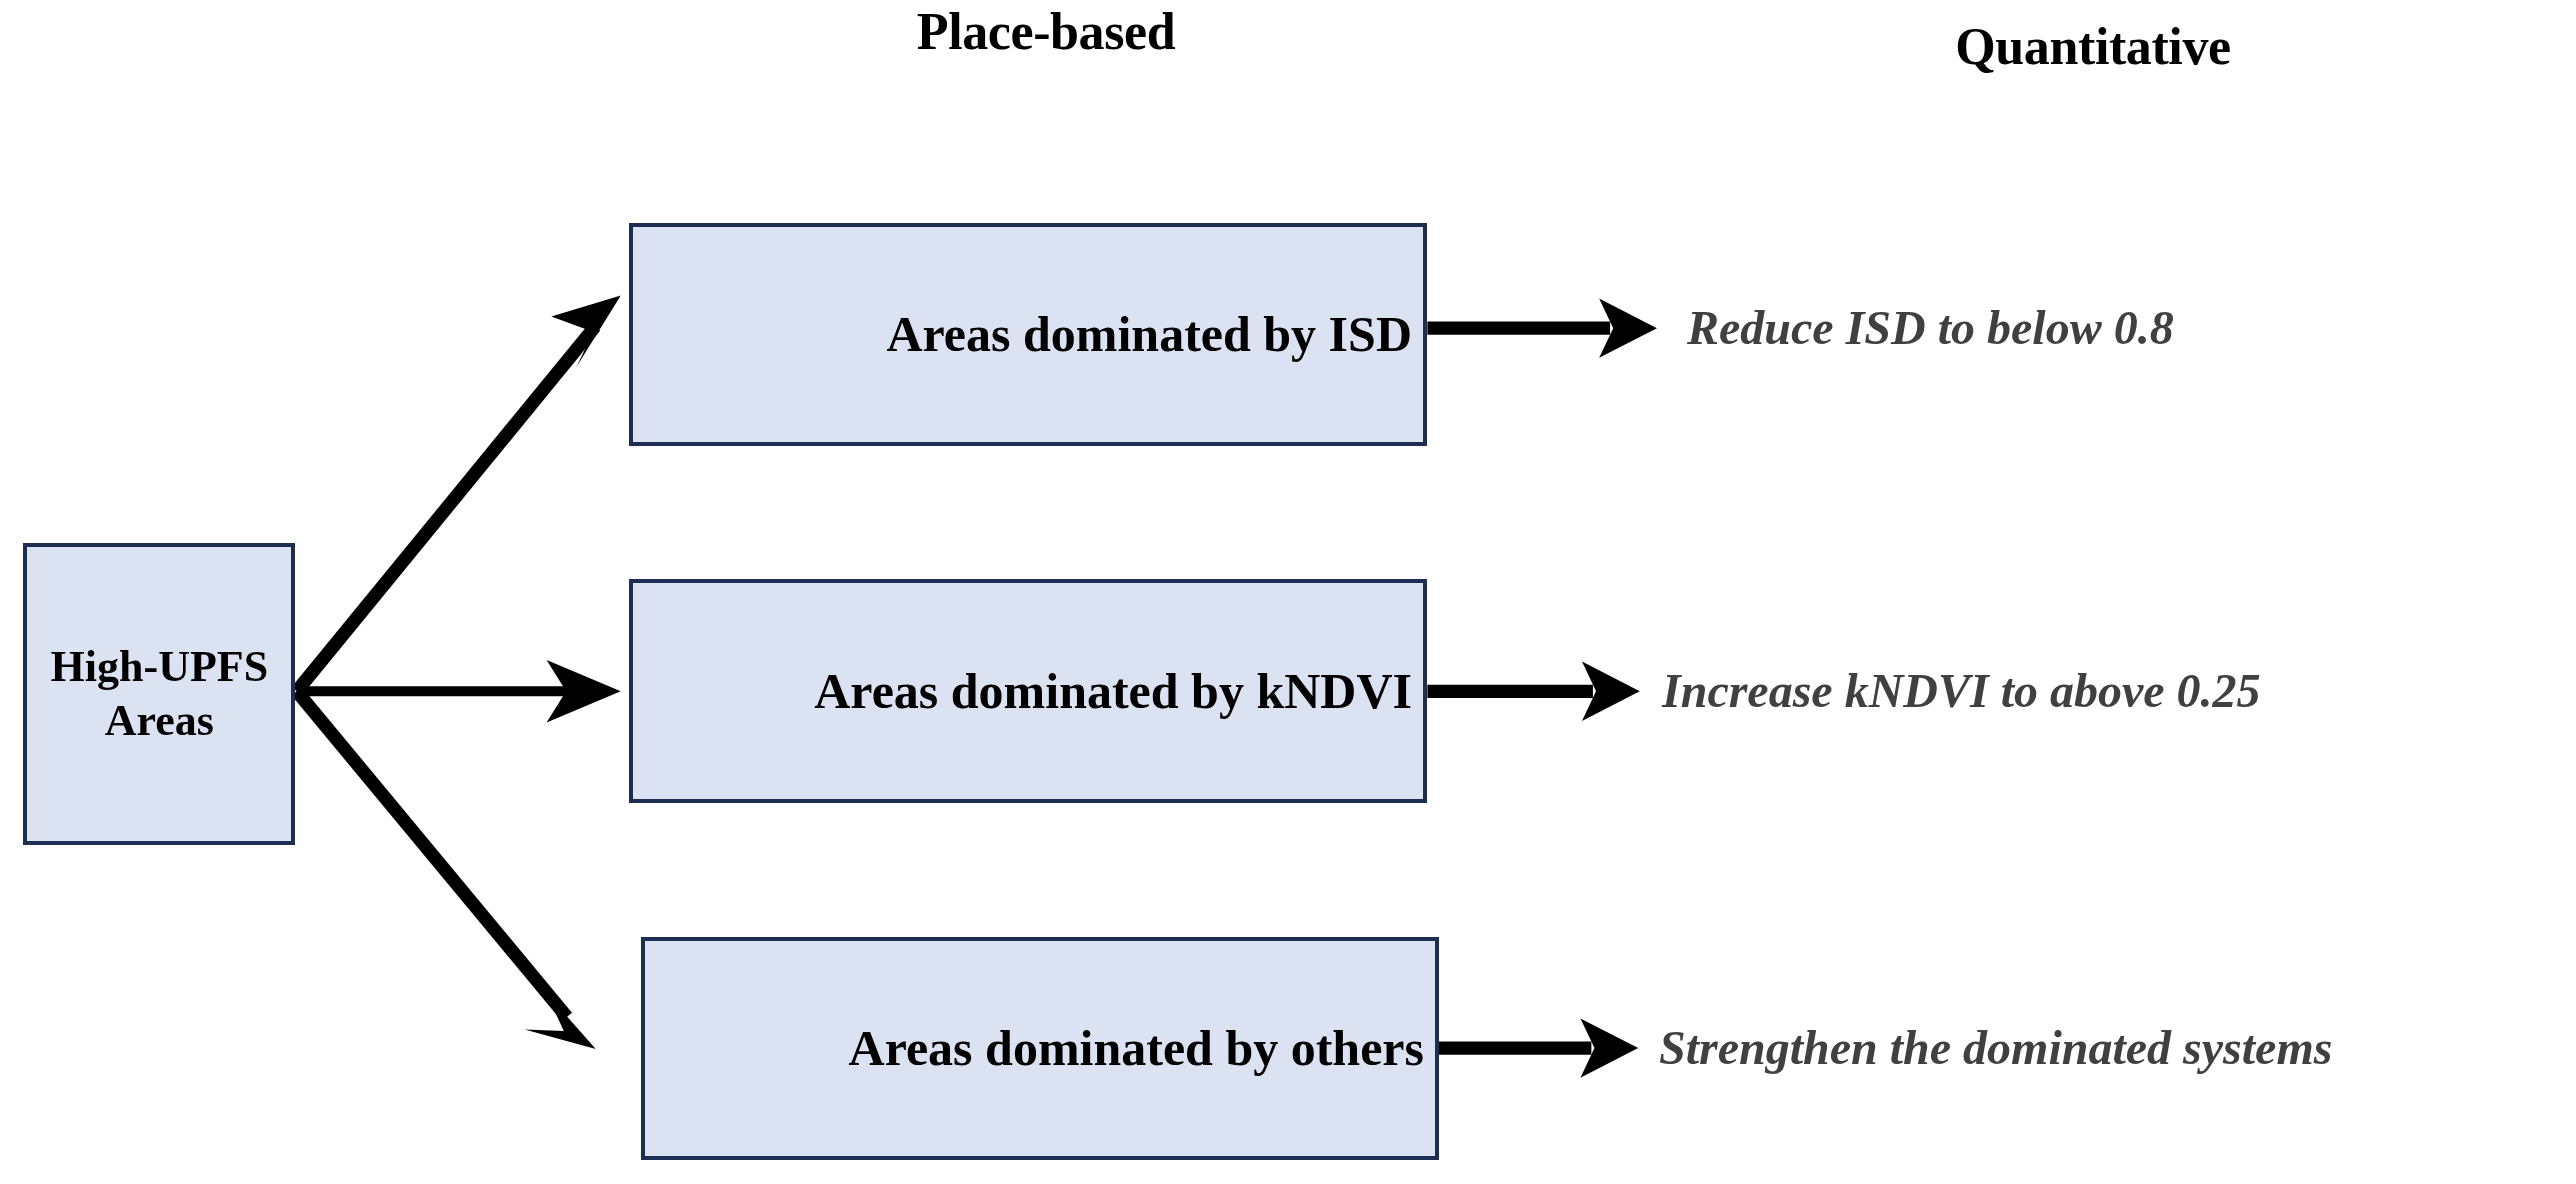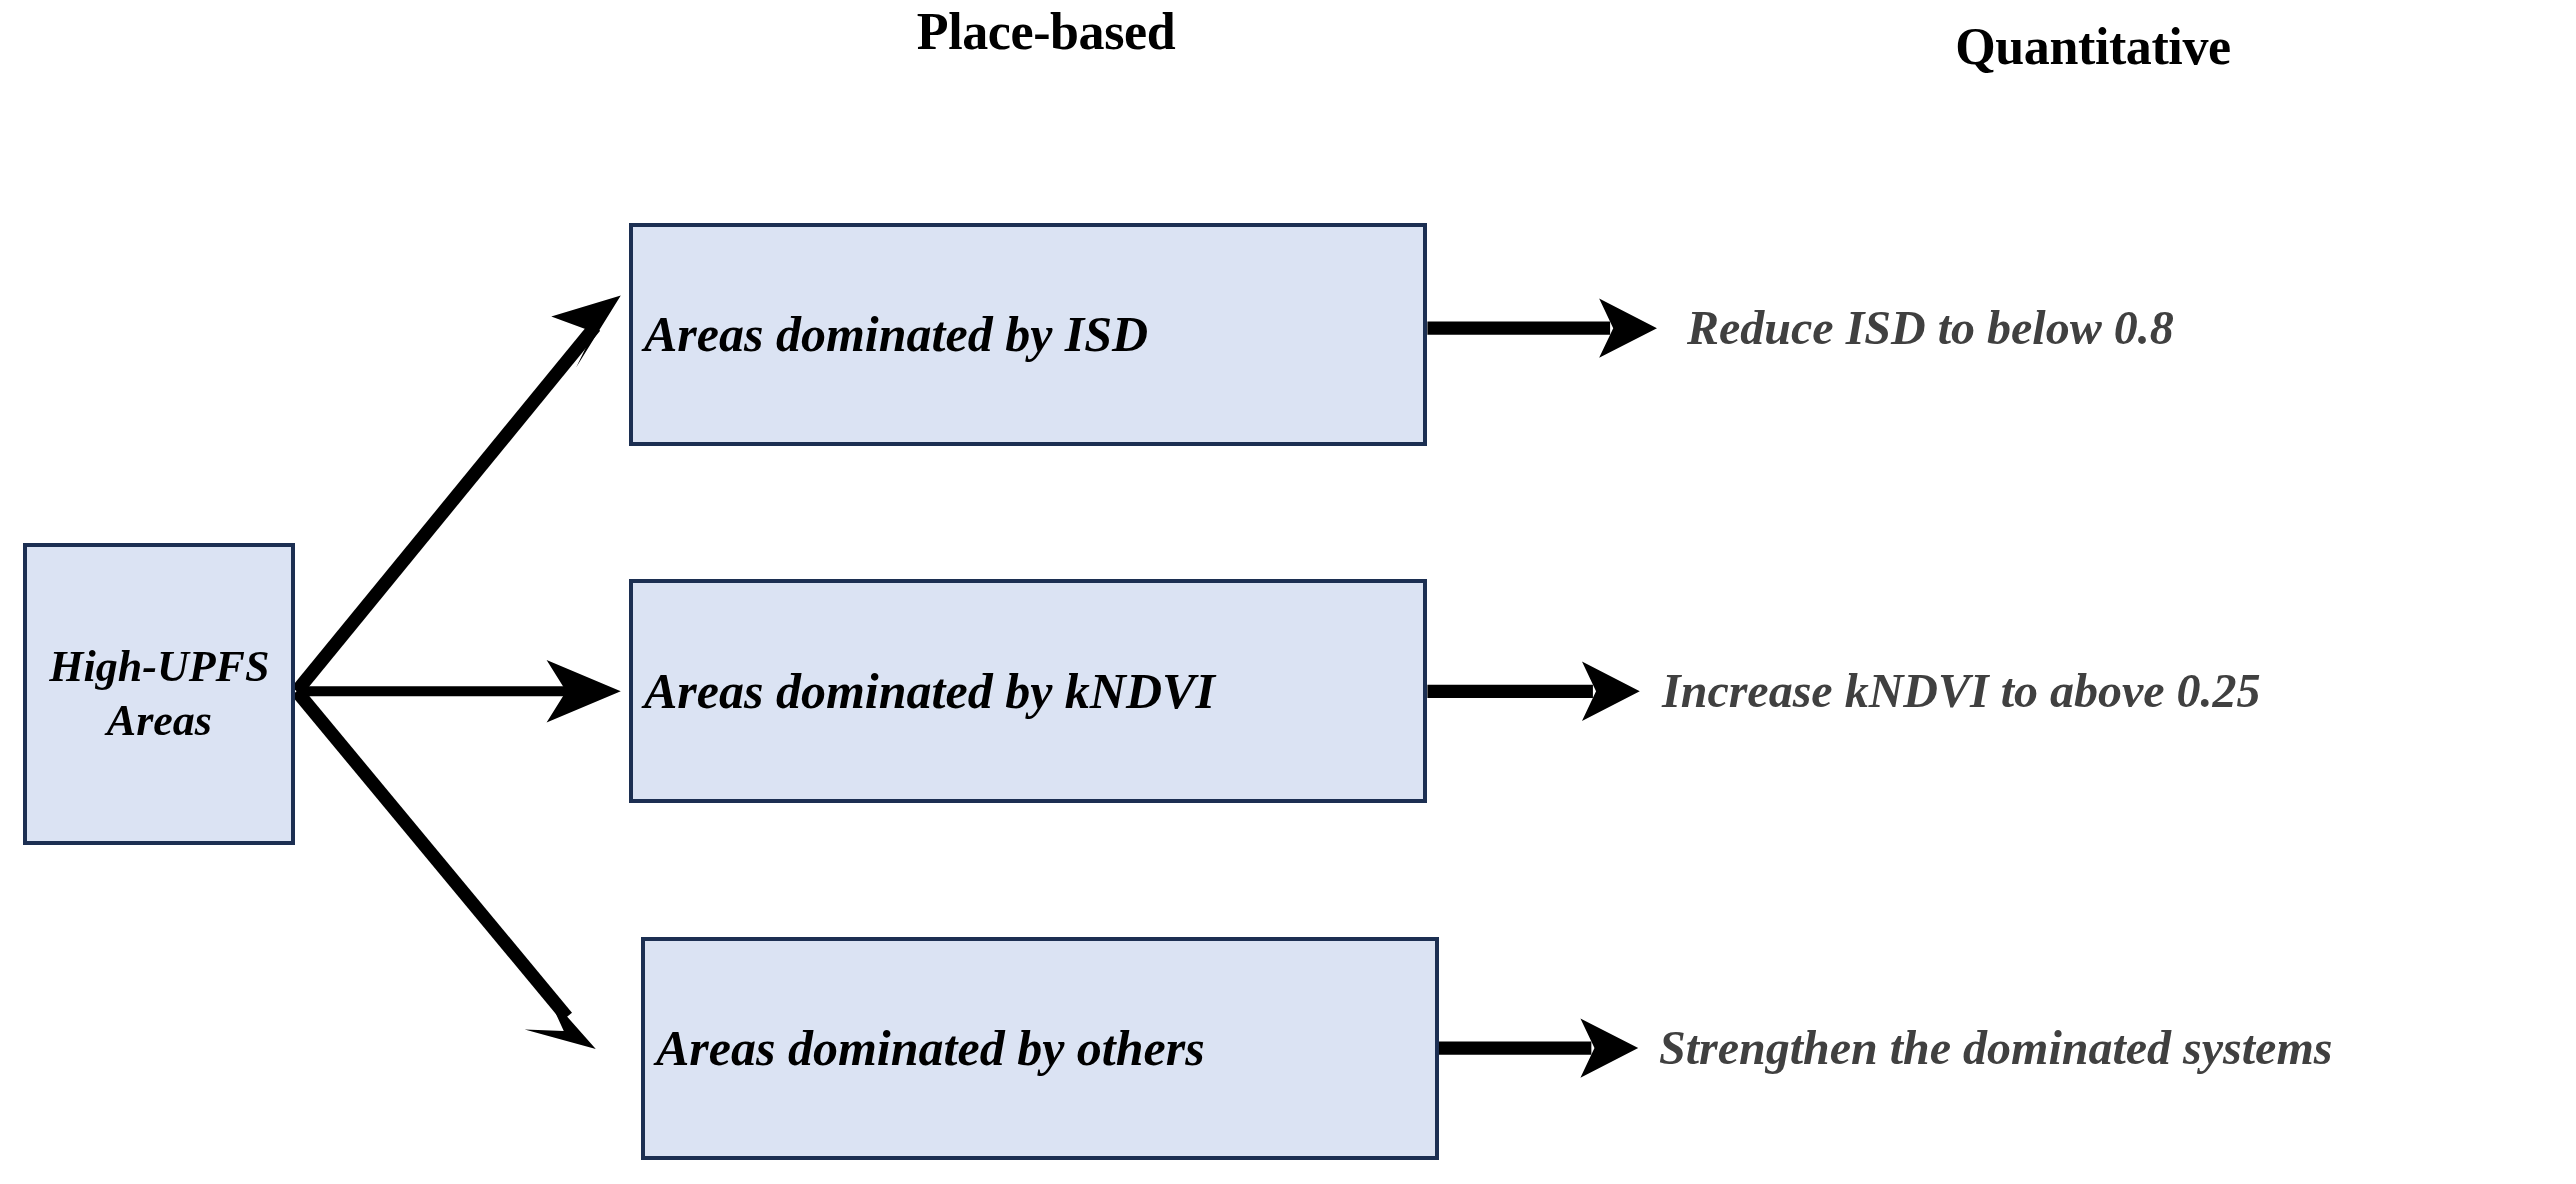--- a/index.html
+++ b/index.html
@@ -33,25 +33,24 @@
   #header-quantitative { left: 2093px; top: 6.2px; margin-top: 15px; }
 
   
   .node-box {
     position: absolute;
     box-sizing: border-box;
     background: #dbe3f3;
     border: 4.7px solid #1c2f52;
     display: flex;
     align-items: center;
-    justify-content: flex-start;
+    justify-content: flex-end;
     text-align: center;
     color: #000000;
     font-weight: bold;
-    font-style: italic;
     line-height: 1.22;
     padding: 3.1px 11px;
   }
 
   #box-source {
     left: 23.4px;
     top: 543px;
     width: 272px;
     height: 302px;
     font-size: 44px;

